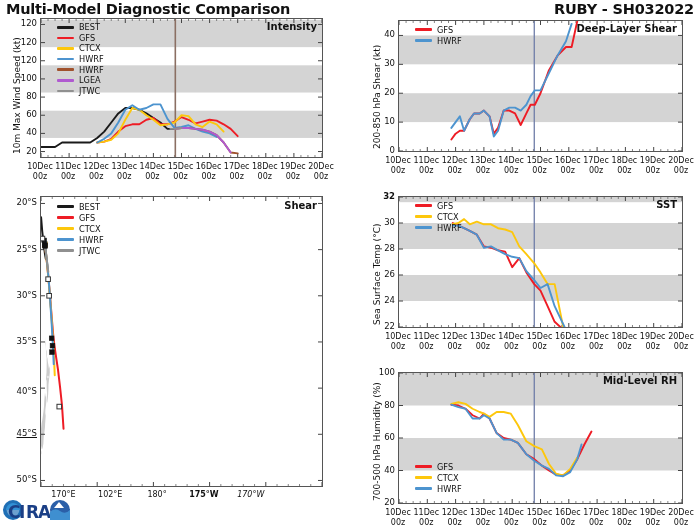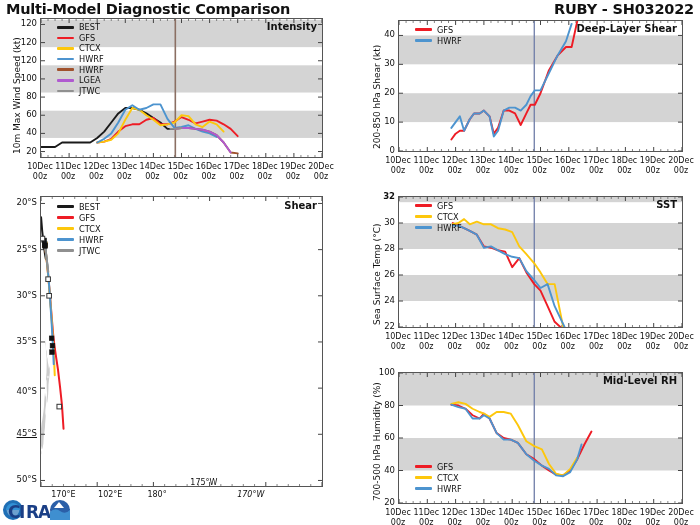--- a/index.html
+++ b/index.html
@@ -328,21 +328,21 @@
         <div class="ytick" style="left: 4px; width: 33px; top: 289.796px;">30°S</div>
         <div class="ytick" style="left: 4px; width: 33px; top: 335.962px;">35°S</div>
         <div class="ytick" style="left: 4px; width: 33px; top: 366px; margin-top: 20px;">40°S</div>
         <div class="ytick" style="left: 4px; width: 33px; top: 428.294px; text-decoration: underline;">45°S</div>
         <div class="ytick" style="left: 4px; width: 33px; top: 474.46px;">50°S</div>
       </div>
     <div id="xt-trk">
         <div class="xtick" style="left: 43.4167px; width: 40px; top: 490px;">170°E</div>
         <div class="xtick" style="left: 90.25px; width: 40px; top: 490px;">102°E</div>
         <div class="xtick" style="left: 137.083px; width: 40px; top: 490px;">180°</div>
-        <div class="xtick" style="left: 183.917px; width: 40px; top: 478px;">175°W</div>
+        <div class="xtick" style="left: 183.917px; width: 40px; top: 490px; font-weight: bold;">175°W</div>
         <div class="xtick" style="left: 230.75px; width: 40px; top: 490px; font-style: italic;">170°W</div>
         <div class="xtick" style="left: 277.583px; width: 40px; top: 490px; margin-top: 45px;">165°W</div>
       </div>
   </div>
 
   <div class="panel" id="panel-shear">
     <div class="ylabel" id="lbl-shr" style="left: 372px; top: 149px;">200-850 hPa Shear (kt)</div>
     <div class="plotbox" id="box-shr" style="left: 398px; top: 20px; width: 285px; height: 132px;">
       <svg class="plotsvg" id="svg-shr" width="283" height="130">
           <rect x="0" y="72.22222222222223" width="283" height="28.888888888888886" fill="#d4d4d4"></rect>

